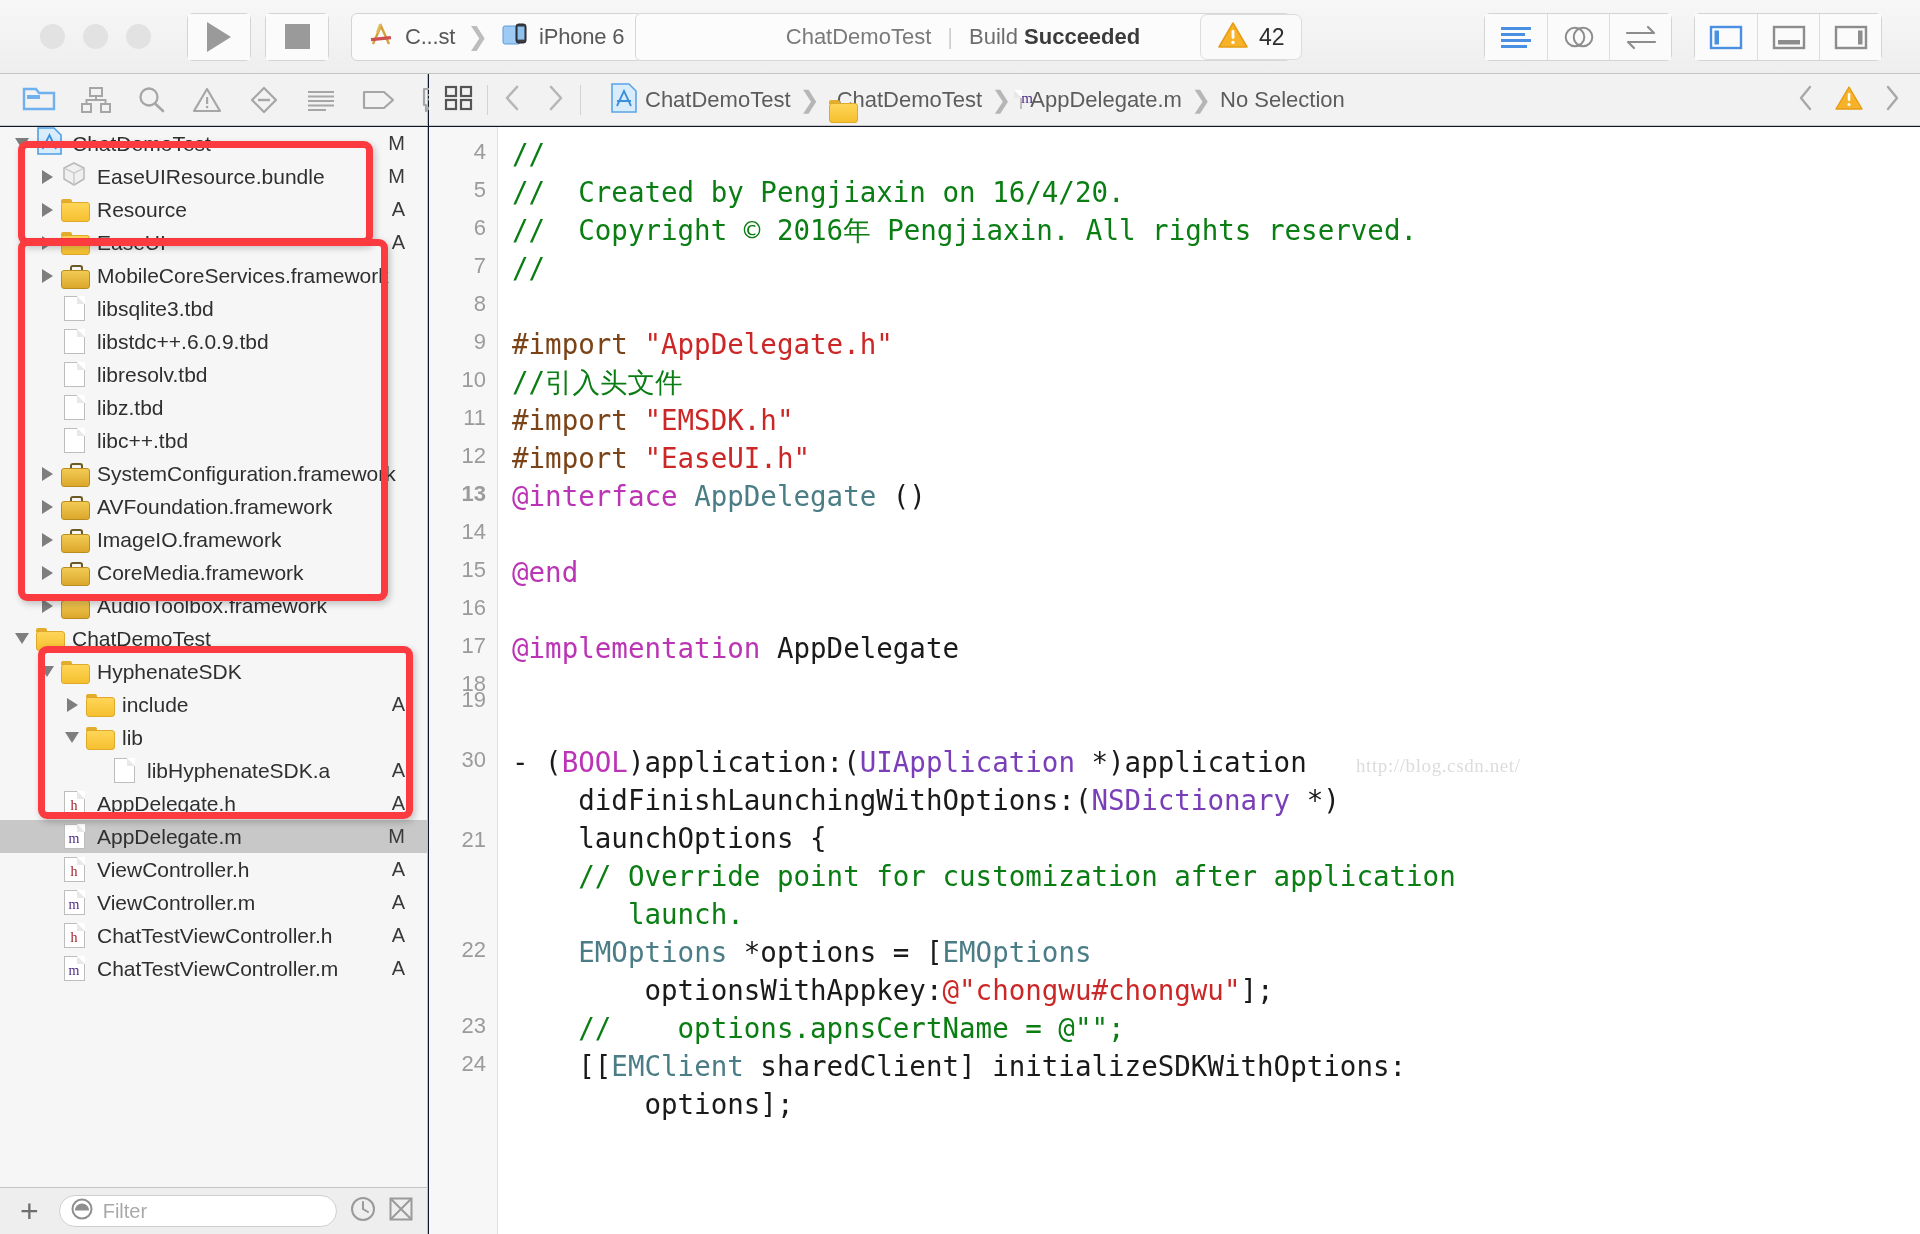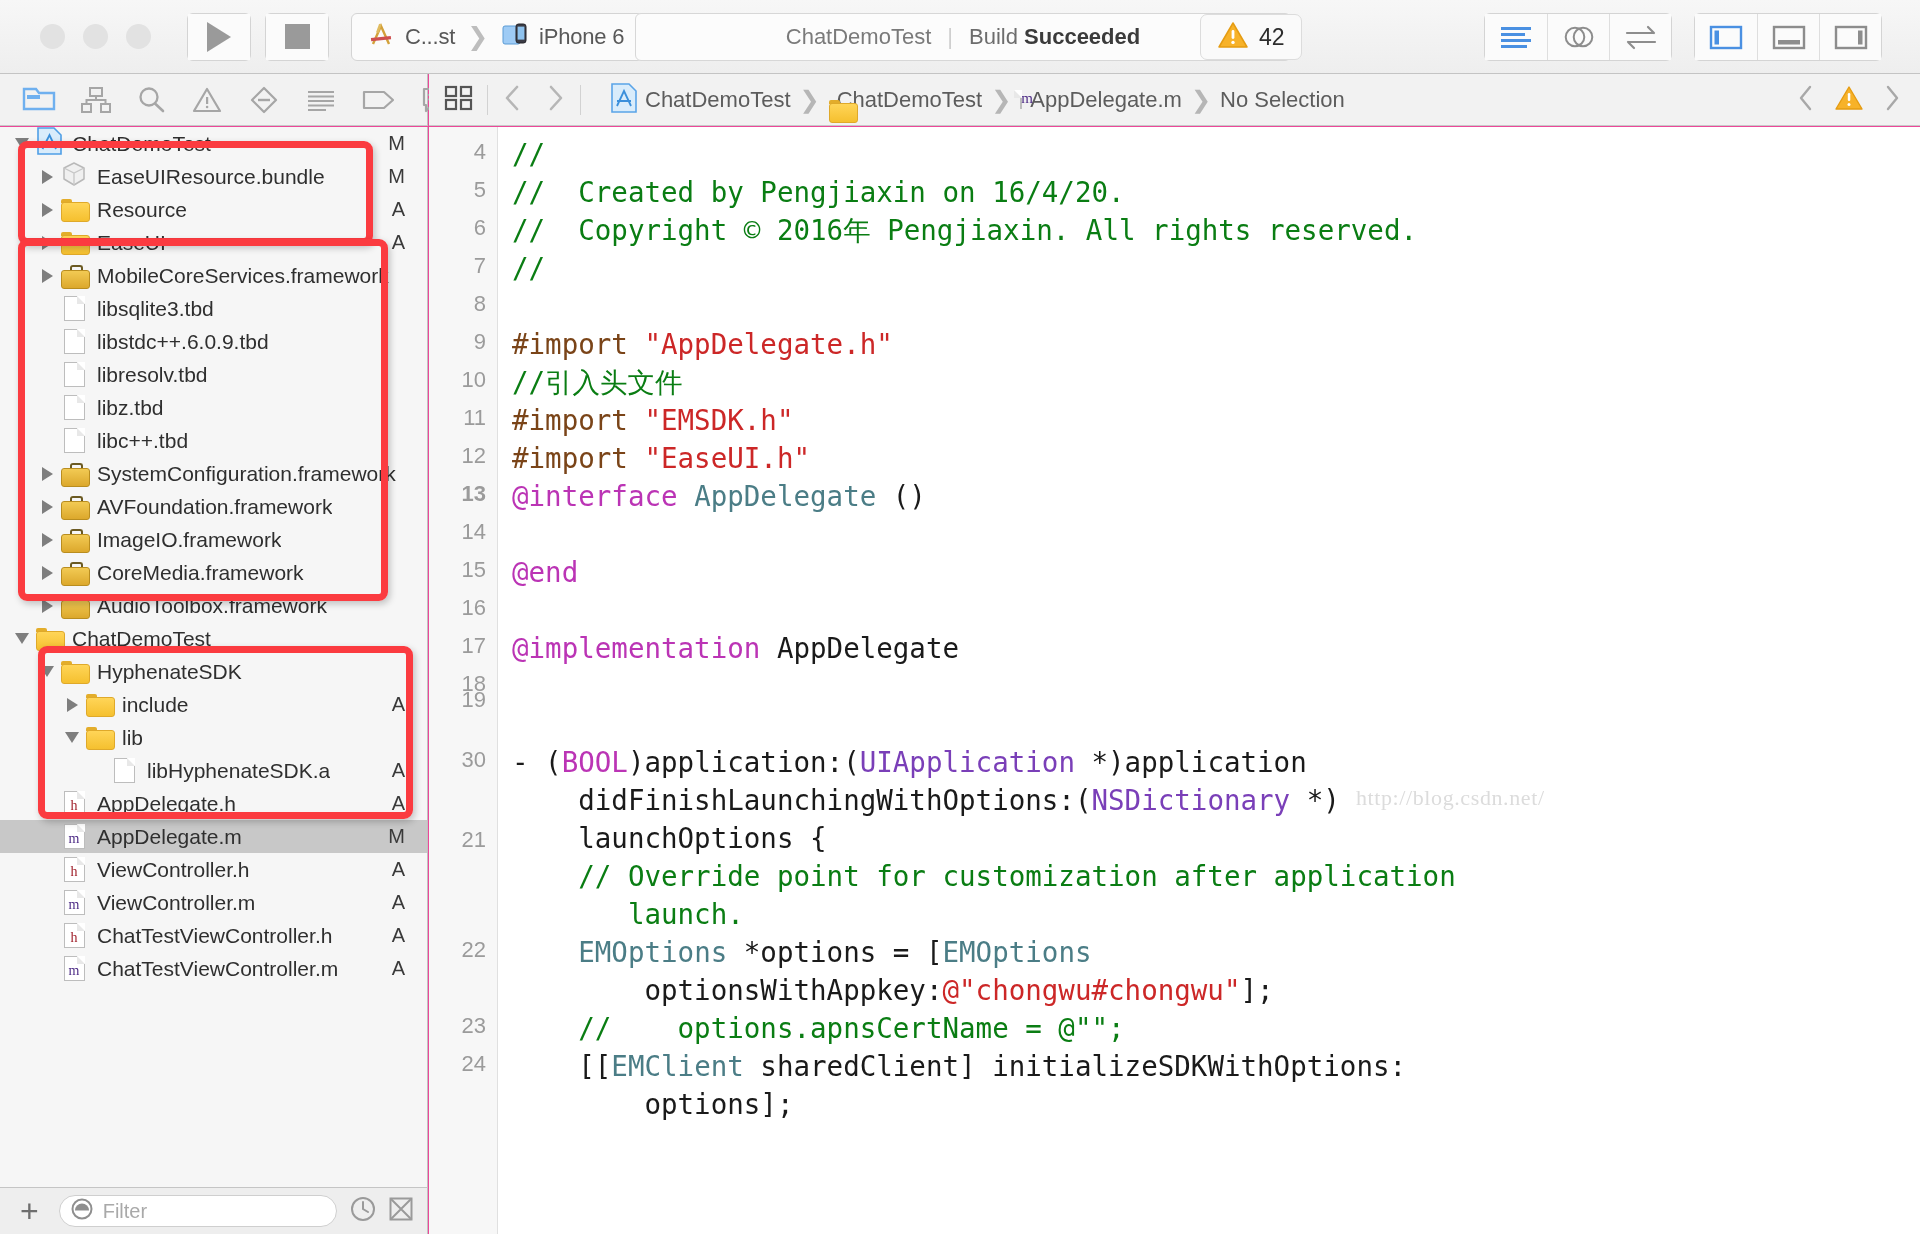--- a/index.html
+++ b/index.html
@@ -2,21 +2,21 @@
 <html><head>
 <meta charset="utf-8">
 <style>
   * { box-sizing: border-box; margin: 0; padding: 0; }
   html, body {
     width: 1920px; height: 1234px;
     background: #ffffff;
     font-family: "Liberation Sans", sans-serif;
     overflow: hidden;
   }
-  #app { position: relative; width: 1920px; height: 1234px; background:#ec4899; }
+  #app { position: relative; width: 1920px; height: 1234px; background:#0f172a; }
 
   
   .titlebar {
     position:absolute; left:0; top:0; width:1920px; height:74px;
     background: linear-gradient(#f7f7f7,#eeeeee);
     border-bottom: 1px solid #c4c4c4;
     display:flex; align-items:center;
   }
   .traffic { display:flex; gap:18px; margin-left:40px; }
   .traffic i { width:25px; height:25px; border-radius:50%;
@@ -160,22 +160,22 @@
 
   .c-com  { color:#0a7d13; }
   .c-str  { color:#cc2727; }
   .c-pre  { color:#7a4418; }
   .c-kw   { color:#bb34b5; }
   .c-type { color:#4b7d86; }
   .c-sys  { color:#7a3fb8; }
   .c-pln  { color:#1a1a1a; }
 
   .watermark {
-    position:absolute; left:858px; top:652px;
-    font-family:"Liberation Serif", serif; font-size:22px; color:#dcdcdc; letter-spacing:0.6px;
+    position:absolute; left:858px; top:620px;
+    font-family:"Liberation Serif", serif; font-size:19px; color:#dcdcdc; letter-spacing:0.6px;
   }
 
   
   .redbox { position:absolute; border:7px solid #fb3b40; border-radius:9px;
             box-shadow:2px 3px 7px rgba(0,0,0,0.22); pointer-events:none; }
 </style>
 </head>
 <body>
 
 <div id="app">

